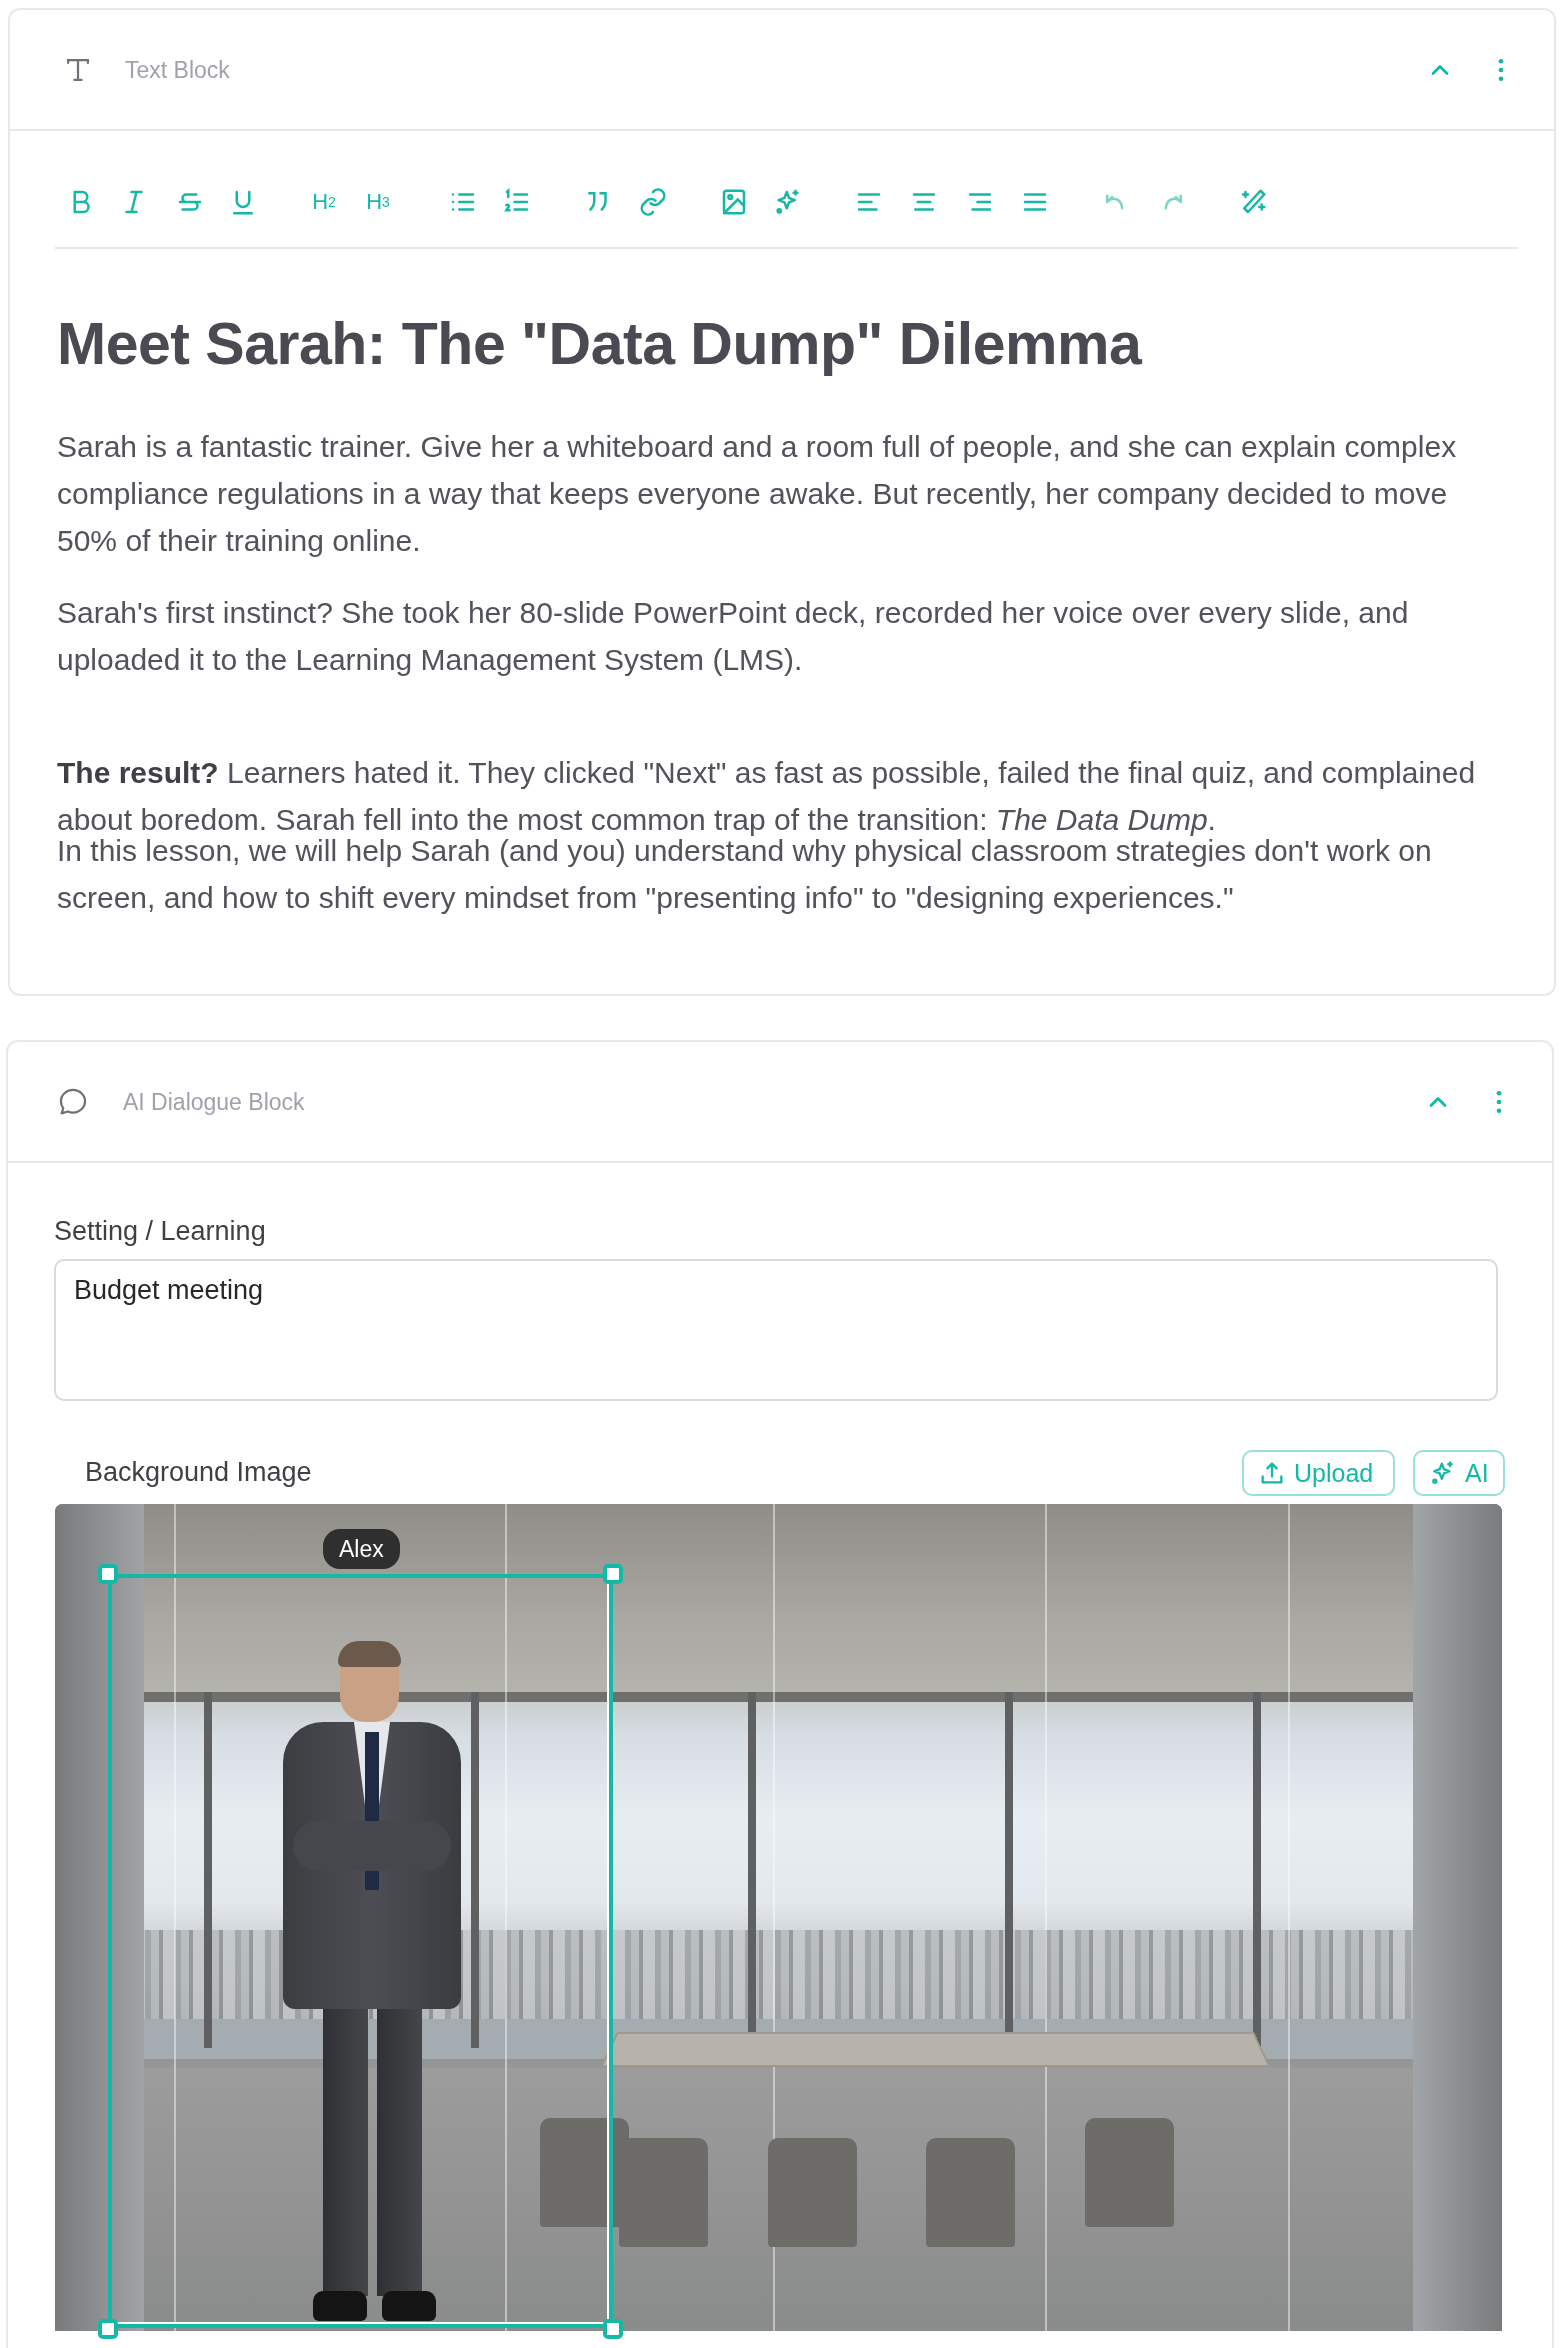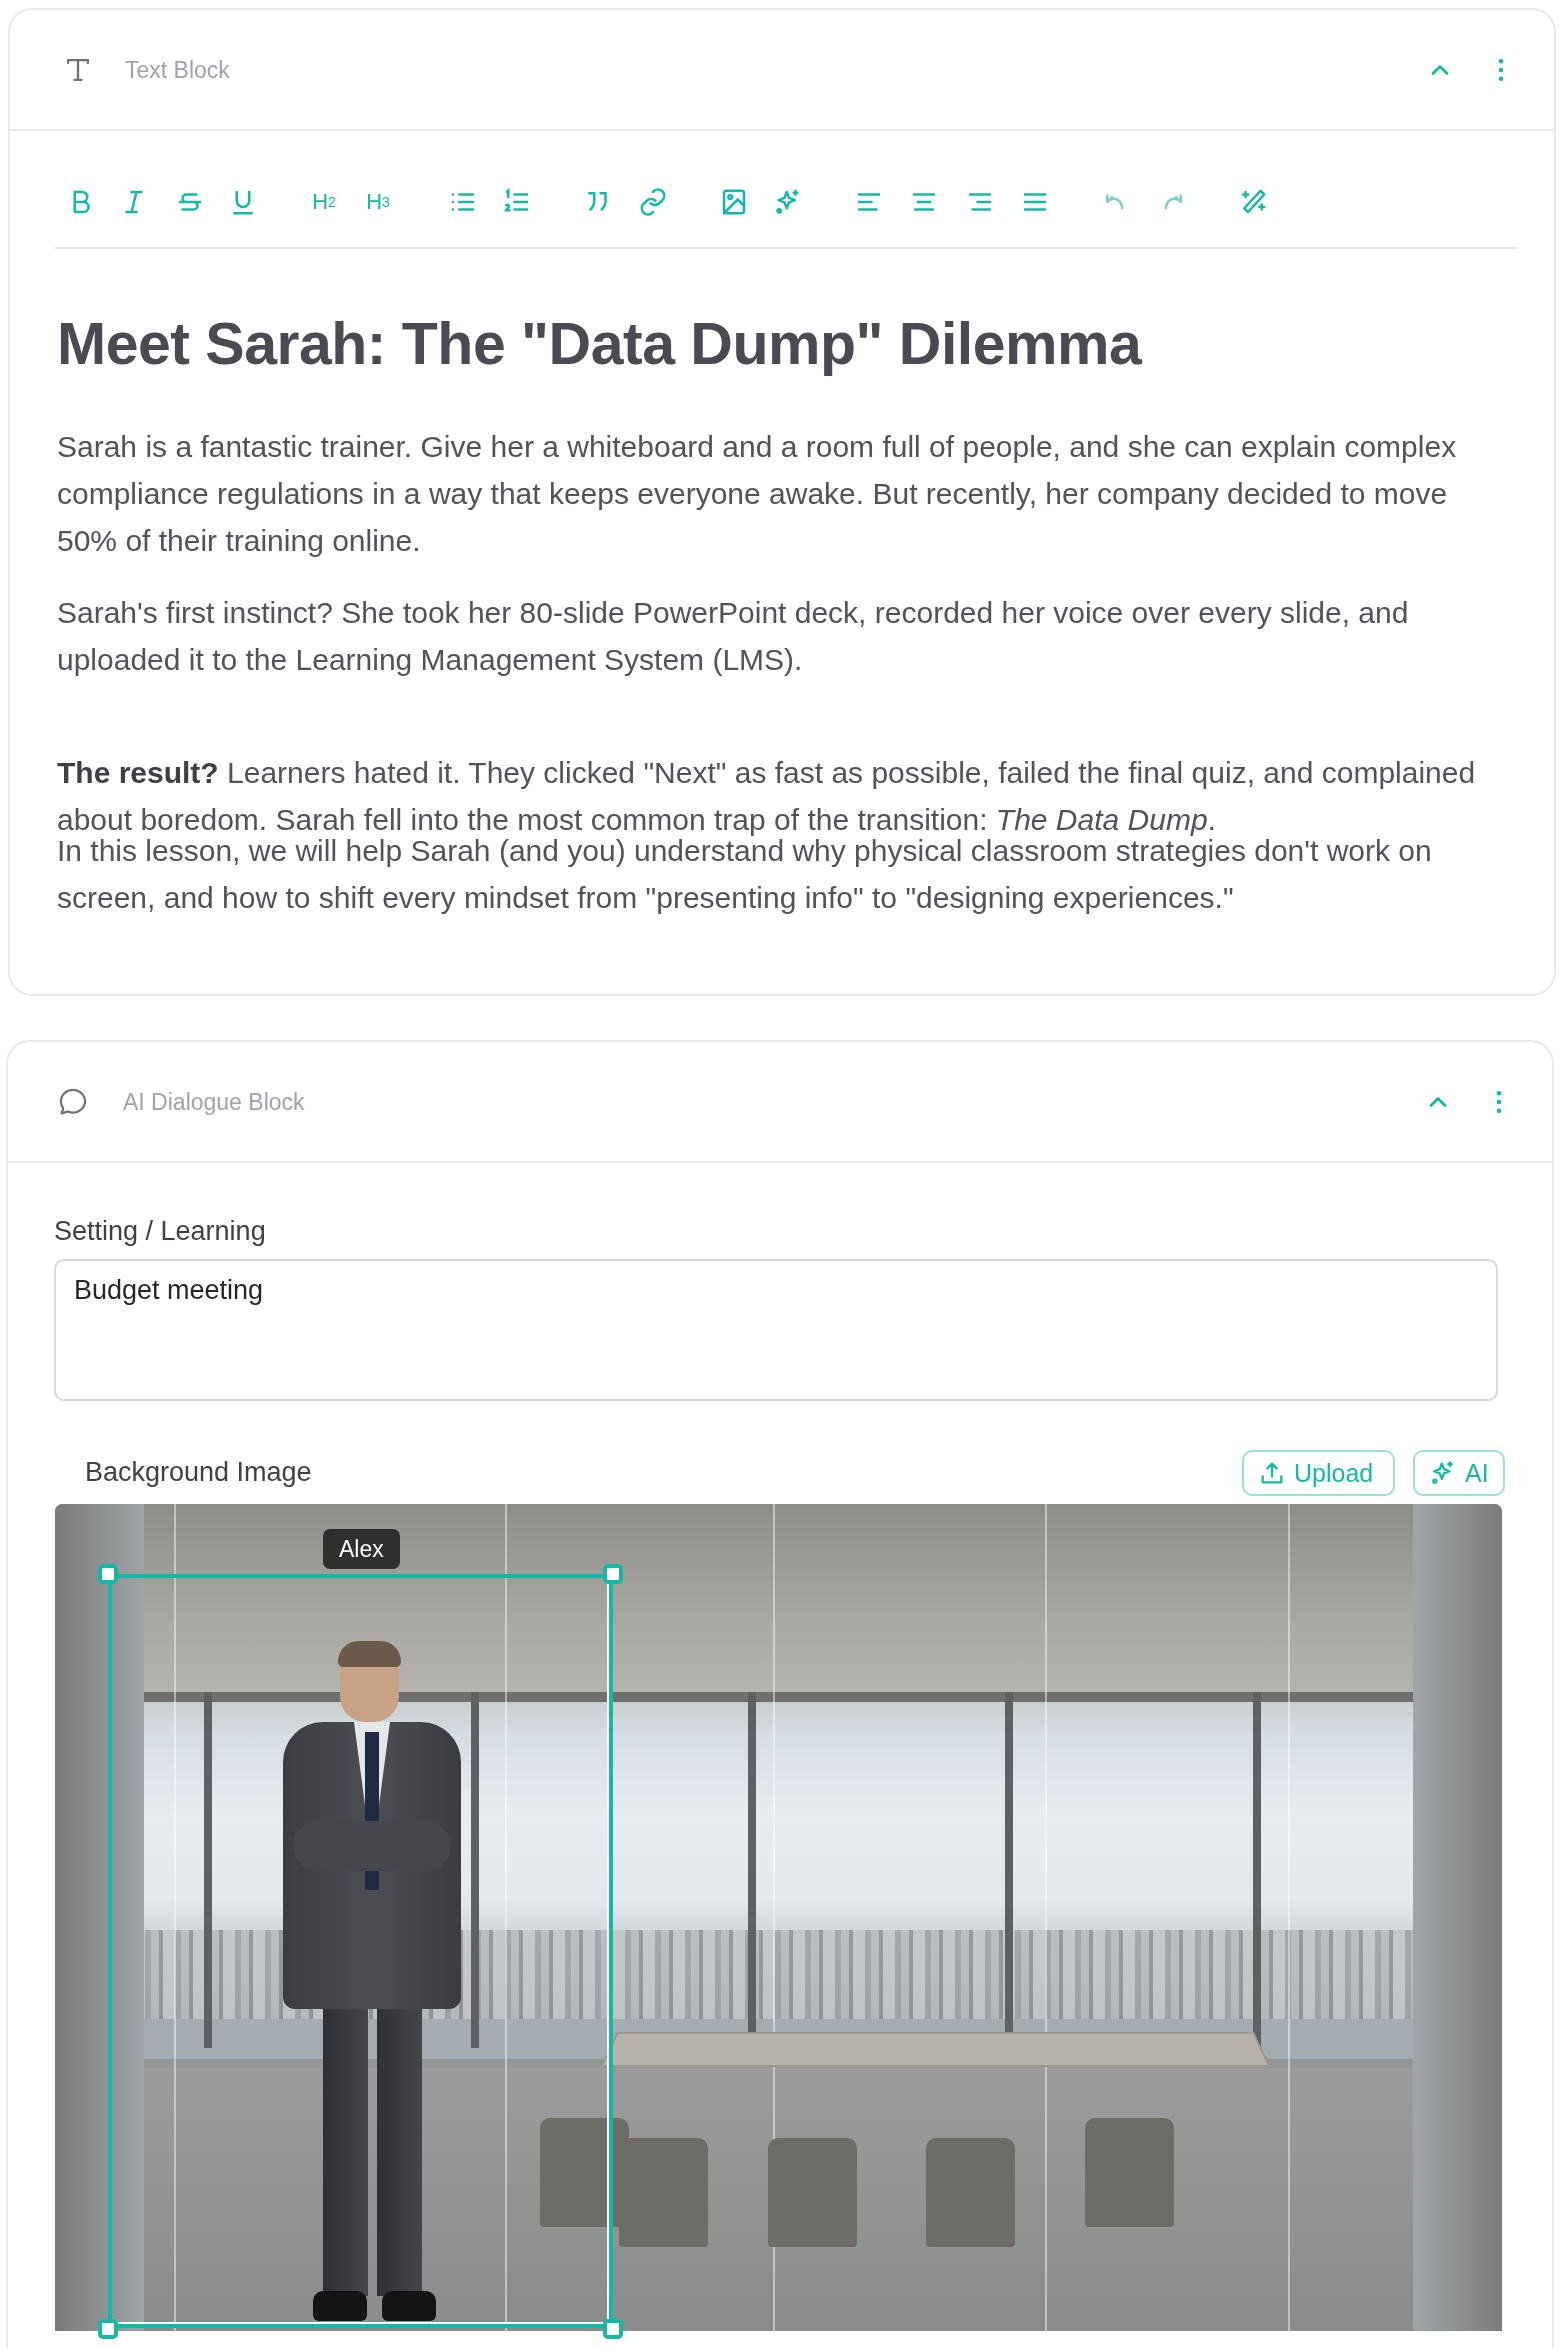--- a/index.html
+++ b/index.html
@@ -3,21 +3,21 @@
 <meta charset="utf-8">
 <style>
   * { box-sizing: border-box; margin: 0; padding: 0; }
   html, body { width: 1566px; height: 2348px; background: #ffffff; overflow: hidden; }
   body { font-family: "Liberation Sans", sans-serif; color: #3f3f46; position: relative; }
 
   .card {
     position: absolute;
     background: #fff;
     border: 2px solid #e8e8ea;
-    border-radius: 24px;
+    border-radius: 12px;
   }
   .card-head {
     height: 121px;
     border-bottom: 2px solid #e8e8ea;
     position: relative;
   }
   .head-icon { position: absolute; top: 50%; transform: translateY(-50%); width: 34px; height: 34px; }
   .head-title { position: absolute; top: 50%; transform: translateY(-50%); font-size: 23px; color: #a1a1aa; }
   .head-action { position: absolute; top: 50%; transform: translateY(-50%); width: 36px; height: 36px; display: flex; align-items: center; justify-content: center; cursor: pointer; }
 
@@ -68,21 +68,21 @@
   .person .shirt { position: absolute; left: 81px; top: 79px; width: 36px; height: 109px; background: #e5e7ea; clip-path: polygon(0 0, 100% 0, 60% 100%, 40% 100%); }
   .person .tie { position: absolute; left: 92px; top: 89px; width: 14px; height: 158px; background: #1f2a44; }
   .person .arms { position: absolute; left: 20px; top: 178px; width: 158px; height: 50px; border-radius: 25px; background: #45474c; }
   .person .leg-l { position: absolute; left: 50px; top: 366px; width: 45px; height: 287px; background: linear-gradient(90deg, #2f3033, #44464a); }
   .person .leg-r { position: absolute; left: 104px; top: 366px; width: 45px; height: 287px; background: linear-gradient(90deg, #2f3033, #44464a); }
   .person .shoe-l { position: absolute; left: 40px; top: 648px; width: 54px; height: 30px; border-radius: 10px 10px 6px 6px; background: #141414; }
   .person .shoe-r { position: absolute; left: 109px; top: 648px; width: 54px; height: 30px; border-radius: 10px 10px 6px 6px; background: #141414; }
 
   .sel-box { position: absolute; left: 108px; top: 1574px; width: 505px; height: 754px; border: 4px solid #14b8a6; box-shadow: -2px -2px 0 #fff inset; }
   .handle { position: absolute; width: 20px; height: 20px; background: #fff; border: 4px solid #14b8a6; border-radius: 5px; cursor: nwse-resize; }
-  .char-label { position: absolute; left: 323px; top: 1529px; height: 40px; padding: 0 16px; background: #2f2f2f; color: #fff; border-radius: 7px; font-size: 23px; display: flex; align-items: center; }
+  .char-label { position: absolute; left: 323px; top: 1529px; height: 40px; padding: 0 16px; background: #2f2f2f; color: #fff; border-radius: 17px; font-size: 23px; display: flex; align-items: center; }
 </style>
 </head>
 <body>
 
 <div class="card" style="left:8px; top:8px; width:1548px; height:988px;">
   <div class="card-head">
     <span class="head-icon" style="left:51px;">
       <svg viewBox="0 0 24 24" width="34" height="34" fill="none" stroke="#71717a" stroke-width="1.6" stroke-linecap="round">
           <path d="M5 5h14M12 5v14M9.5 19h5"></path>
           <path d="M5 5v2M19 5v2"></path>

